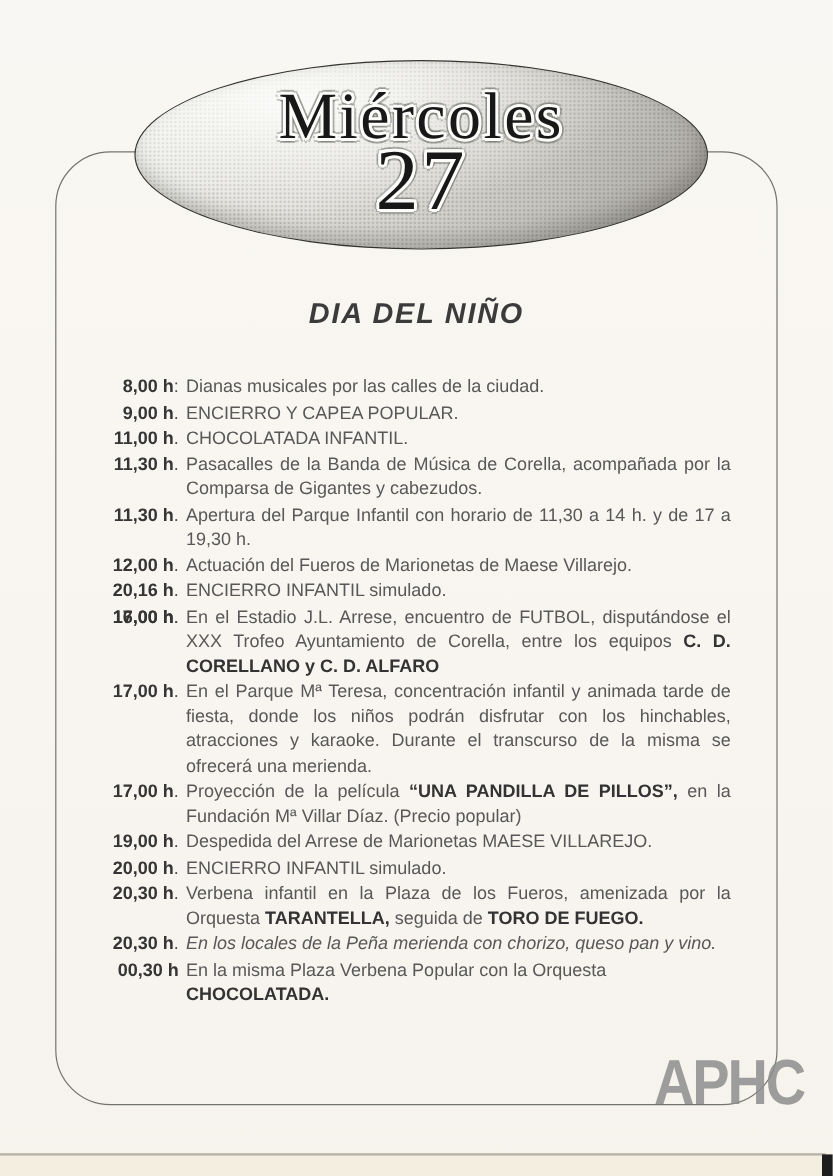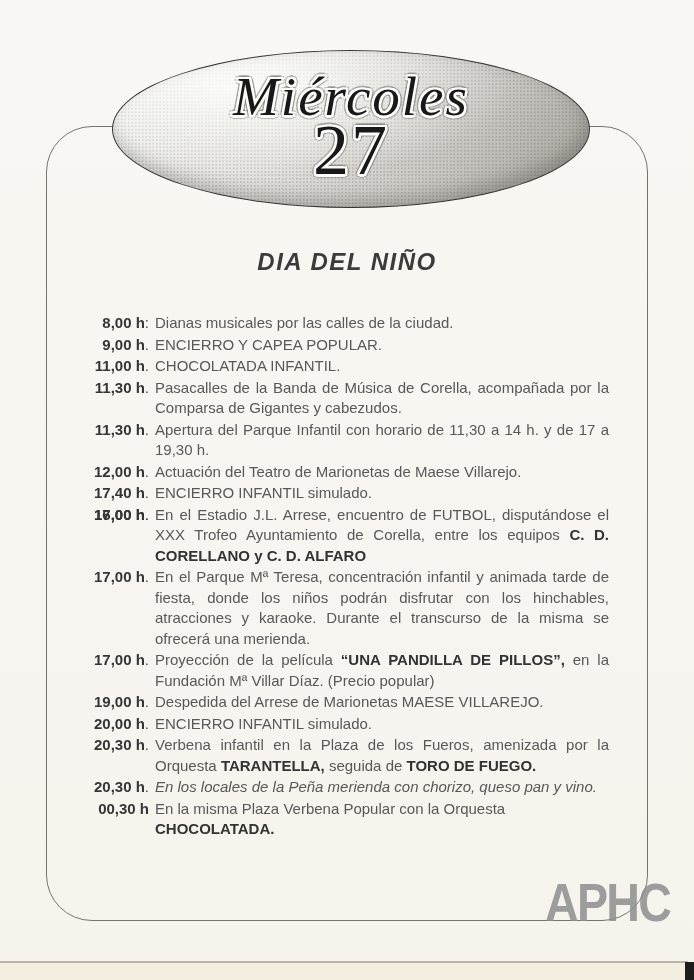--- a/index.html
+++ b/index.html
@@ -30,21 +30,21 @@
     font-family:"Liberation Serif","DejaVu Serif",serif;
     color:#181818;font-weight:normal;
     text-shadow:
       -2px -2px 0 #fcfcfa, 2px -2px 0 #fcfcfa, -2px 2px 0 #fcfcfa, 2px 2px 0 #fcfcfa,
       -2.5px 0 0 #fcfcfa, 2.5px 0 0 #fcfcfa, 0 -2.5px 0 #fcfcfa, 0 2.5px 0 #fcfcfa,
       -4px 0 0 rgba(108,108,102,.45), 4px 0 0 rgba(108,108,102,.45),
       0 -4px 0 rgba(108,108,102,.45), 0 4px 0 rgba(108,108,102,.45),
       -3px -3px 0 rgba(108,108,102,.38), 3px -3px 0 rgba(108,108,102,.38),
       -3px 3px 0 rgba(108,108,102,.38), 3px 3px 0 rgba(108,108,102,.38);
   }
-  .day-name{font-size:55px;line-height:1;margin-top:18px;letter-spacing:2px;font-style:italic;}
+  .day-name{font-size:55px;line-height:1;margin-top:18px;letter-spacing:2px;}
   .day-number{font-size:72px;line-height:.8;margin-top:-2px;letter-spacing:2px;}
   
   .subtitle{
     position:absolute;top:121px;left:0;right:0;text-align:center;
     font-size:24px;font-weight:bold;font-style:italic;
     letter-spacing:1.5px;color:#3b3b3b;
   }
   
   .schedule{
     position:absolute;top:186px;left:44px;right:38px;
@@ -79,22 +79,22 @@
 </div>
 
 <div class="sheet">
   <div class="subtitle">DIA DEL NIÑO</div>
   <div class="schedule" id="schedule-list">
       <div class="row"><span class="time"><b>8,00 h</b>:</span><span class="desc">Dianas musicales por las calles de la ciudad.</span></div>
       <div class="row"><span class="time"><b>9,00 h</b>.</span><span class="desc">ENCIERRO Y CAPEA  POPULAR.</span></div>
       <div class="row"><span class="time"><b>11,00 h</b>.</span><span class="desc">CHOCOLATADA INFANTIL.</span></div>
       <div class="row"><span class="time"><b>11,30 h</b>.</span><span class="desc">Pasacalles de la Banda de Música de Corella, acompañada por la Comparsa de Gigantes y cabezudos.</span></div>
       <div class="row"><span class="time"><b>11,30 h</b>.</span><span class="desc">Apertura del Parque Infantil con horario de 11,30 a 14 h. y de 17 a 19,30 h.</span></div>
-      <div class="row"><span class="time"><b>12,00 h</b>.</span><span class="desc">Actuación del Teatro de Marionetas de Maese Villarejo.</span></div>
-      <div class="row"><span class="time"><b>17,40 h</b>.</span><span class="desc">ENCIERRO INFANTIL simulado.</span></div>
+      <div class="row"><span class="time"><b>12,00 h</b>.</span><span class="desc">Actuación del Fueros de Marionetas de Maese Villarejo.</span></div>
+      <div class="row"><span class="time"><b>20,16 h</b>.</span><span class="desc">ENCIERRO INFANTIL simulado.</span></div>
       <div class="row"><span class="time"><b>16,00 h</b>.</span></div>
       <div class="row"><span class="time"><b>17,00 h</b>.</span><span class="desc">En el Estadio J.L. Arrese, encuentro de FUTBOL, disputándose el XXX Trofeo Ayuntamiento de Corella, entre los equipos <b>C. D. CORELLANO y C. D. ALFARO</b></span></div>
       <div class="row"><span class="time"><b>17,00 h</b>.</span><span class="desc">En el Parque Mª Teresa, concentración infantil y animada tarde de fiesta, donde los niños podrán disfrutar con los hinchables, atracciones y karaoke. Durante el transcurso de la misma se ofrecerá una merienda.</span></div>
       <div class="row"><span class="time"><b>17,00 h</b>.</span><span class="desc">Proyección de la película <b>“UNA PANDILLA  DE PILLOS”,</b> en la Fundación Mª Villar Díaz. (Precio popular)</span></div>
       <div class="row"><span class="time"><b>19,00 h</b>.</span><span class="desc">Despedida del Arrese de Marionetas MAESE VILLAREJO.</span></div>
       <div class="row"><span class="time"><b>20,00 h</b>.</span><span class="desc">ENCIERRO INFANTIL simulado.</span></div>
       <div class="row"><span class="time"><b>20,30 h</b>.</span><span class="desc">Verbena infantil en la Plaza de los Fueros, amenizada por la Orquesta <b>TARANTELLA,</b> seguida de <b>TORO DE FUEGO.</b></span></div>
       <div class="row"><span class="time"><b>20,30 h</b>.</span><span class="desc it">En los locales de la Peña merienda con chorizo, queso pan y vino.</span></div>
       <div class="row"><span class="time"><b>00,30 h</b></span><span class="desc">En la misma Plaza Verbena Popular con la Orquesta<br><b>CHOCOLATADA.</b></span></div>
     </div>

